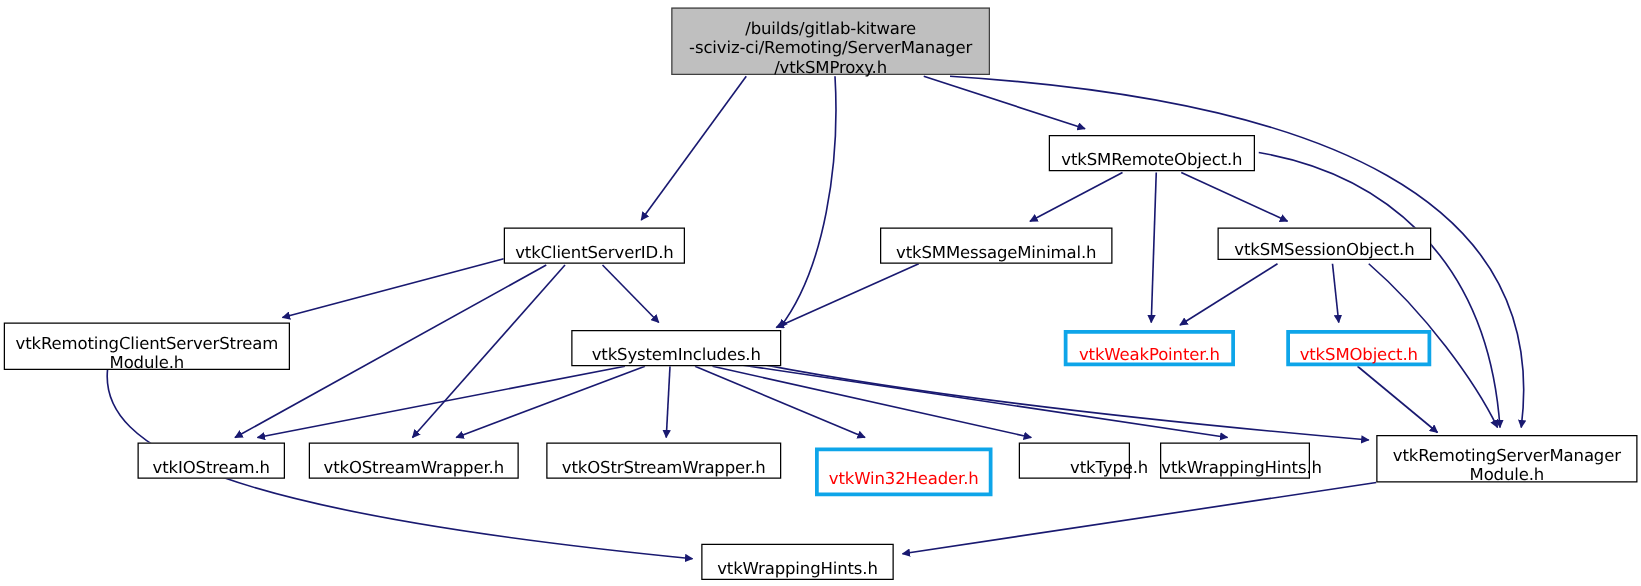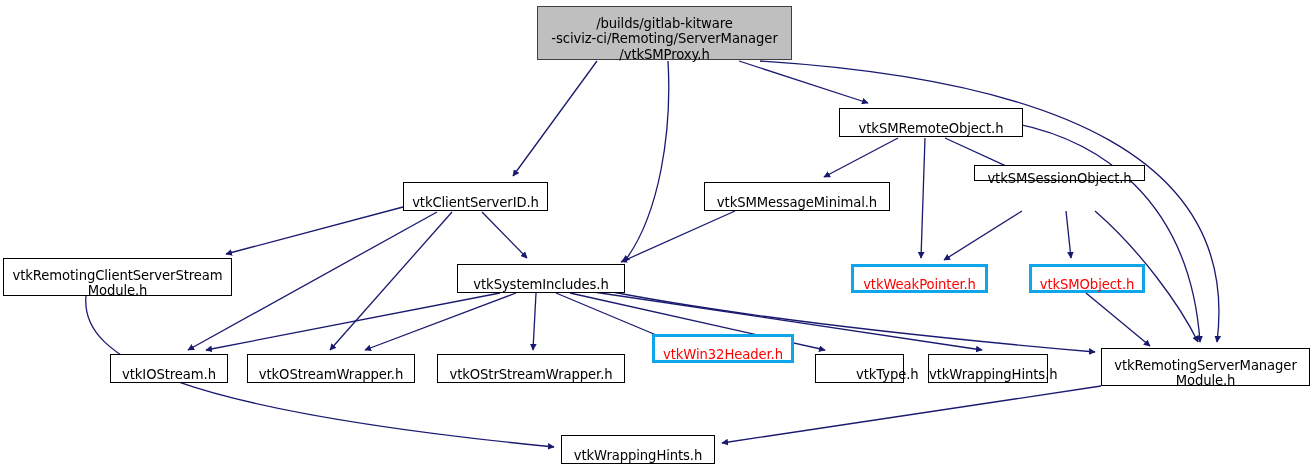--- a/index.html
+++ b/index.html
@@ -78,32 +78,32 @@
         <path d="M 570,293 L 825,350" fill="none" stroke="#191970" stroke-width="1.3" marker-end="url(#arrow)"></path>
         <path d="M 580,290 L 982,350" fill="none" stroke="#191970" stroke-width="1.3" marker-end="url(#arrow)"></path>
         <path d="M 592,288 C 750,320 980,342 1095,352" fill="none" stroke="#191970" stroke-width="1.3" marker-end="url(#arrow)"></path>
         <path d="M 1101,386 L 722,443" fill="none" stroke="#191970" stroke-width="1.3" marker-end="url(#arrow)"></path>
       </g>
   </svg>
   <div id="node-layer">
       <div class="node root" style="left: 537px; top: 6px; width: 255px; height: 54px;"><span class="node-label">/builds/gitlab-kitware
 -sciviz-ci/Remoting/ServerManager
 /vtkSMProxy.h</span></div>
-      <div class="node" style="left: 839px; top: 108px; width: 184px; height: 29px;"><span class="node-label">vtkSMRemoteObject.h</span></div>
+      <div class="node" style="left: 839px; top: 108px; width: 165px; height: 29px;"><span class="node-label">vtkSMRemoteObject.h</span></div>
       <div class="node" style="left: 403px; top: 182px; width: 145px; height: 29px;"><span class="node-label">vtkClientServerID.h</span></div>
       <div class="node" style="left: 704px; top: 182px; width: 186px; height: 29px;"><span class="node-label">vtkSMMessageMinimal.h</span></div>
-      <div class="node" style="left: 974px; top: 165px; width: 171px; height: 16px;"><span class="node-label">vtkSMSessionObject.h</span></div>
+      <div class="node" style="left: 974px; top: 182px; width: 171px; height: 26px;"><span class="node-label">vtkSMSessionObject.h</span></div>
       <div class="node" style="left: 3px; top: 258px; width: 229px; height: 38px;"><span class="node-label">vtkRemotingClientServerStream
 Module.h</span></div>
       <div class="node" style="left: 457px; top: 264px; width: 168px; height: 29px;"><span class="node-label">vtkSystemIncludes.h</span></div>
       <div class="node hot" style="left: 851px; top: 264px; width: 137px; height: 29px;"><span class="node-label">vtkWeakPointer.h</span></div>
       <div class="node hot" style="left: 1029px; top: 264px; width: 116px; height: 29px;"><span class="node-label">vtkSMObject.h</span></div>
       <div class="node" style="left: 110px; top: 354px; width: 118px; height: 29px;"><span class="node-label">vtkIOStream.h</span></div>
       <div class="node" style="left: 247px; top: 354px; width: 168px; height: 29px;"><span class="node-label">vtkOStreamWrapper.h</span></div>
       <div class="node" style="left: 437px; top: 354px; width: 188px; height: 29px;"><span class="node-label">vtkOStrStreamWrapper.h</span></div>
-      <div class="node hot" style="left: 652px; top: 334px; width: 142px; height: 29px;"><span class="node-label">vtkWin32Header.h</span></div>
+      <div class="node hot" style="left: 652px; top: 358px; width: 142px; height: 39px;"><span class="node-label">vtkWin32Header.h</span></div>
       <div class="node" style="left: 815px; top: 354px; width: 89px; height: 29px; padding-left: 40px;"><span class="node-label">vtkType.h</span></div>
       <div class="node" style="left: 928px; top: 354px; width: 120px; height: 29px;"><span class="node-label">vtkWrappingHints.h</span></div>
       <div class="node" style="left: 1101px; top: 348px; width: 209px; height: 38px;"><span class="node-label">vtkRemotingServerManager
 Module.h</span></div>
       <div class="node" style="left: 561px; top: 435px; width: 154px; height: 29px;"><span class="node-label">vtkWrappingHints.h</span></div>
     </div>
 </div>
 
 </body></html>

